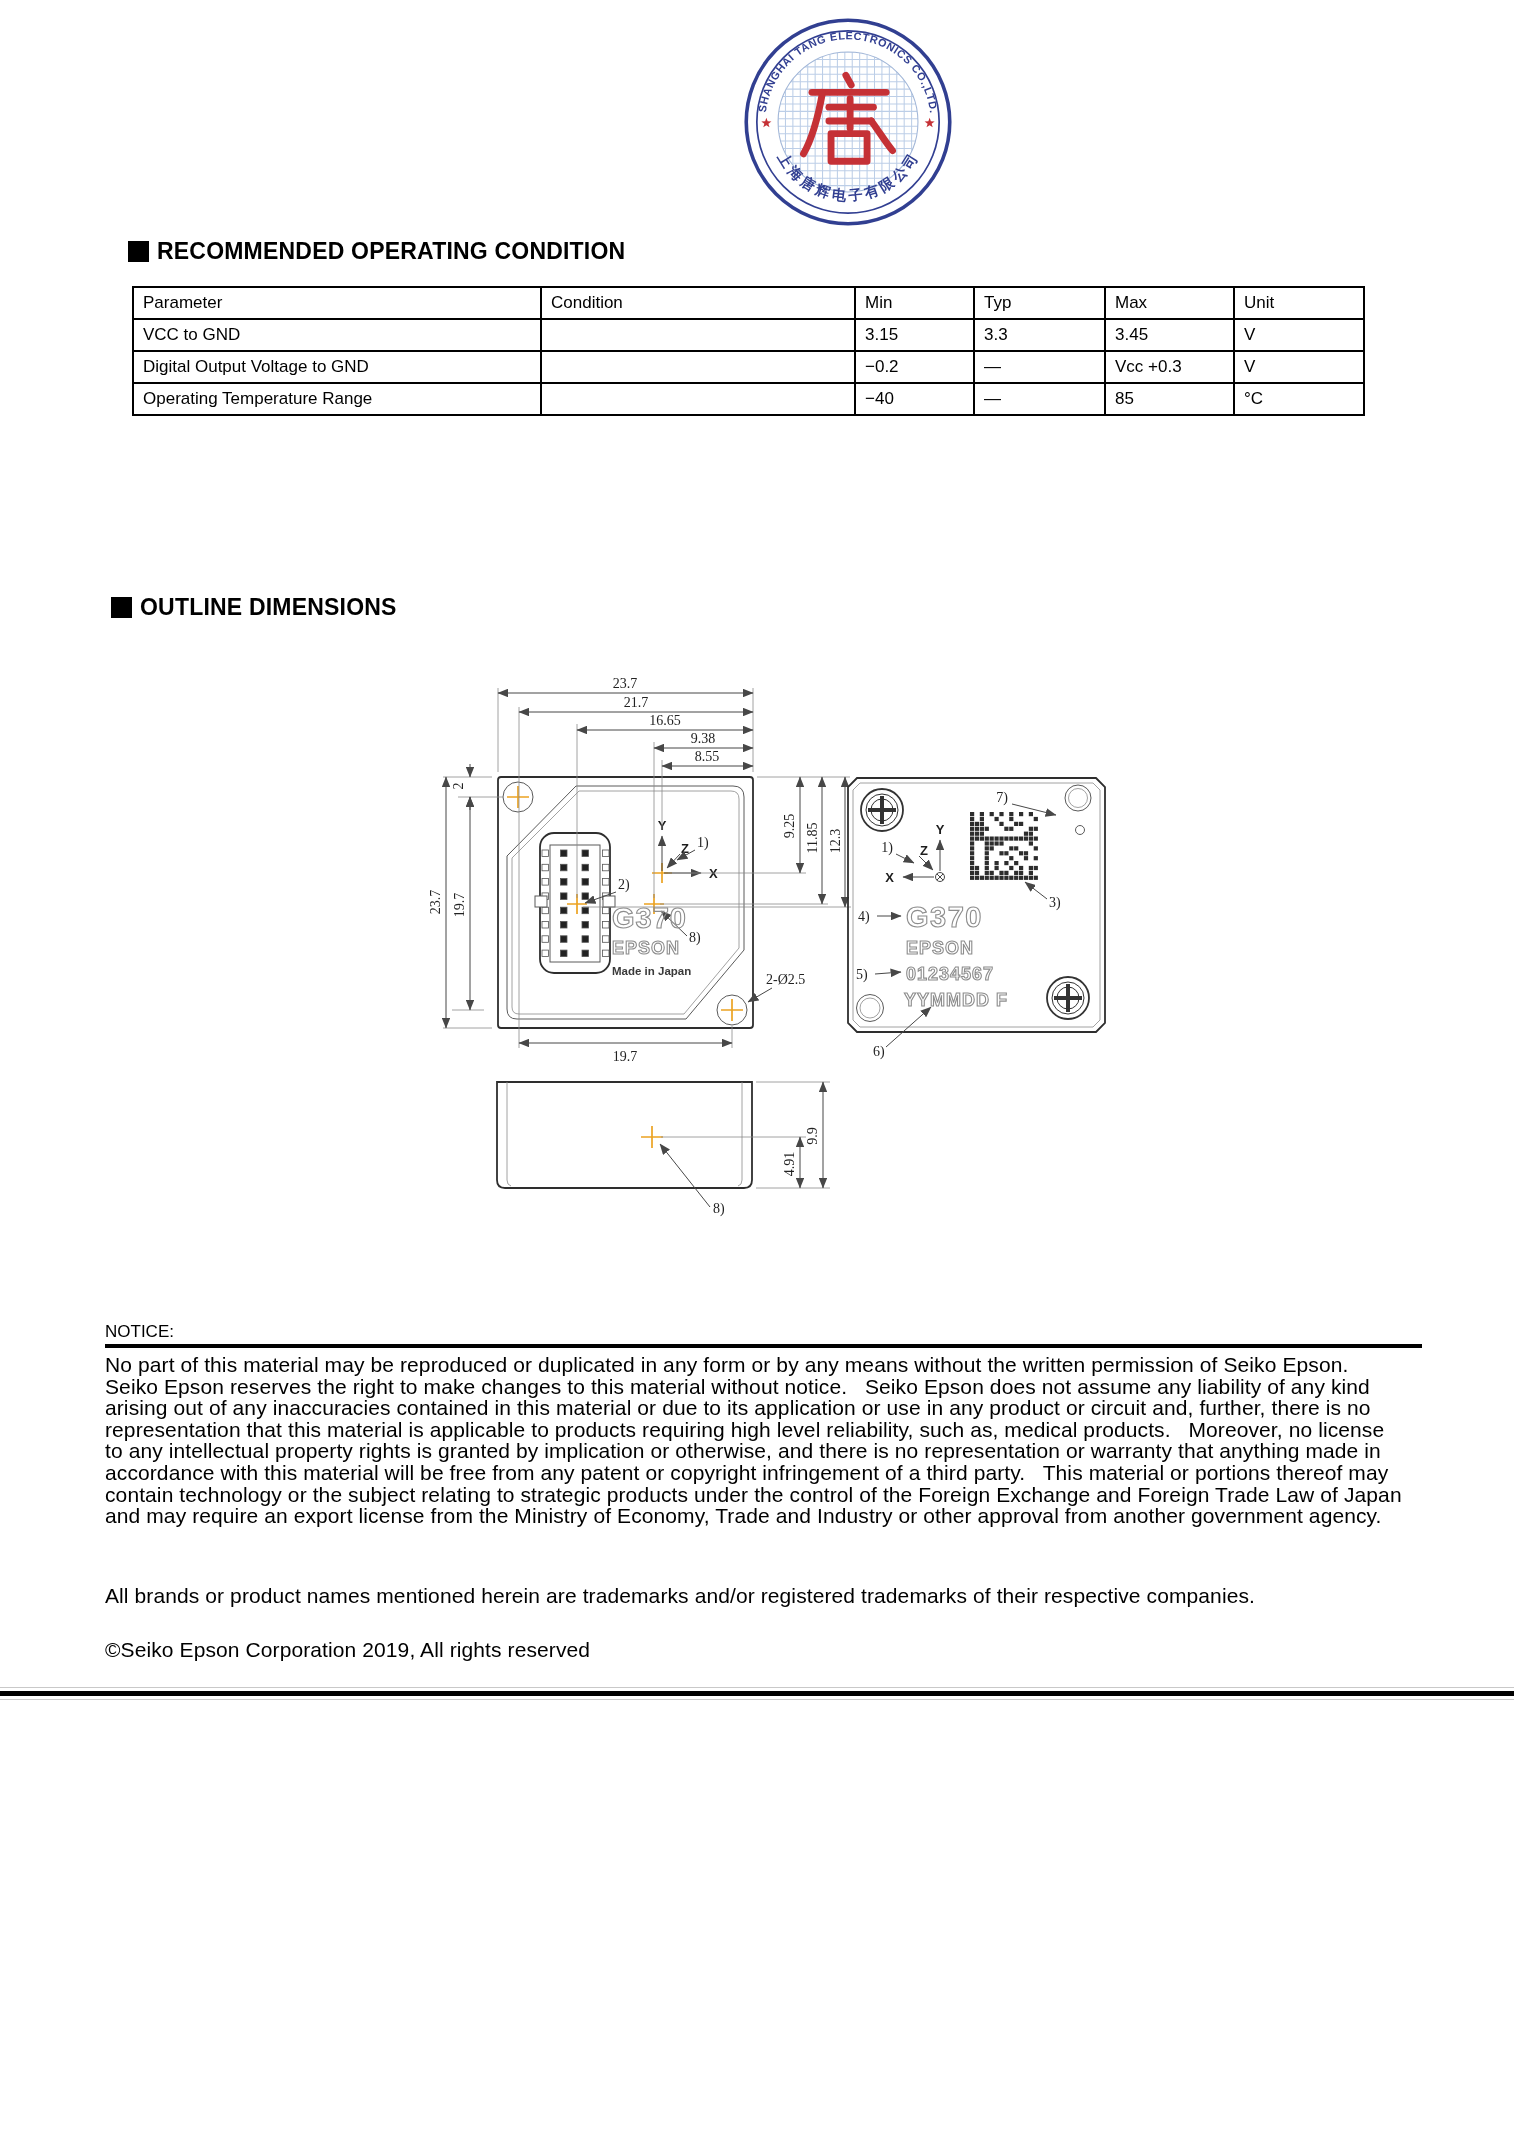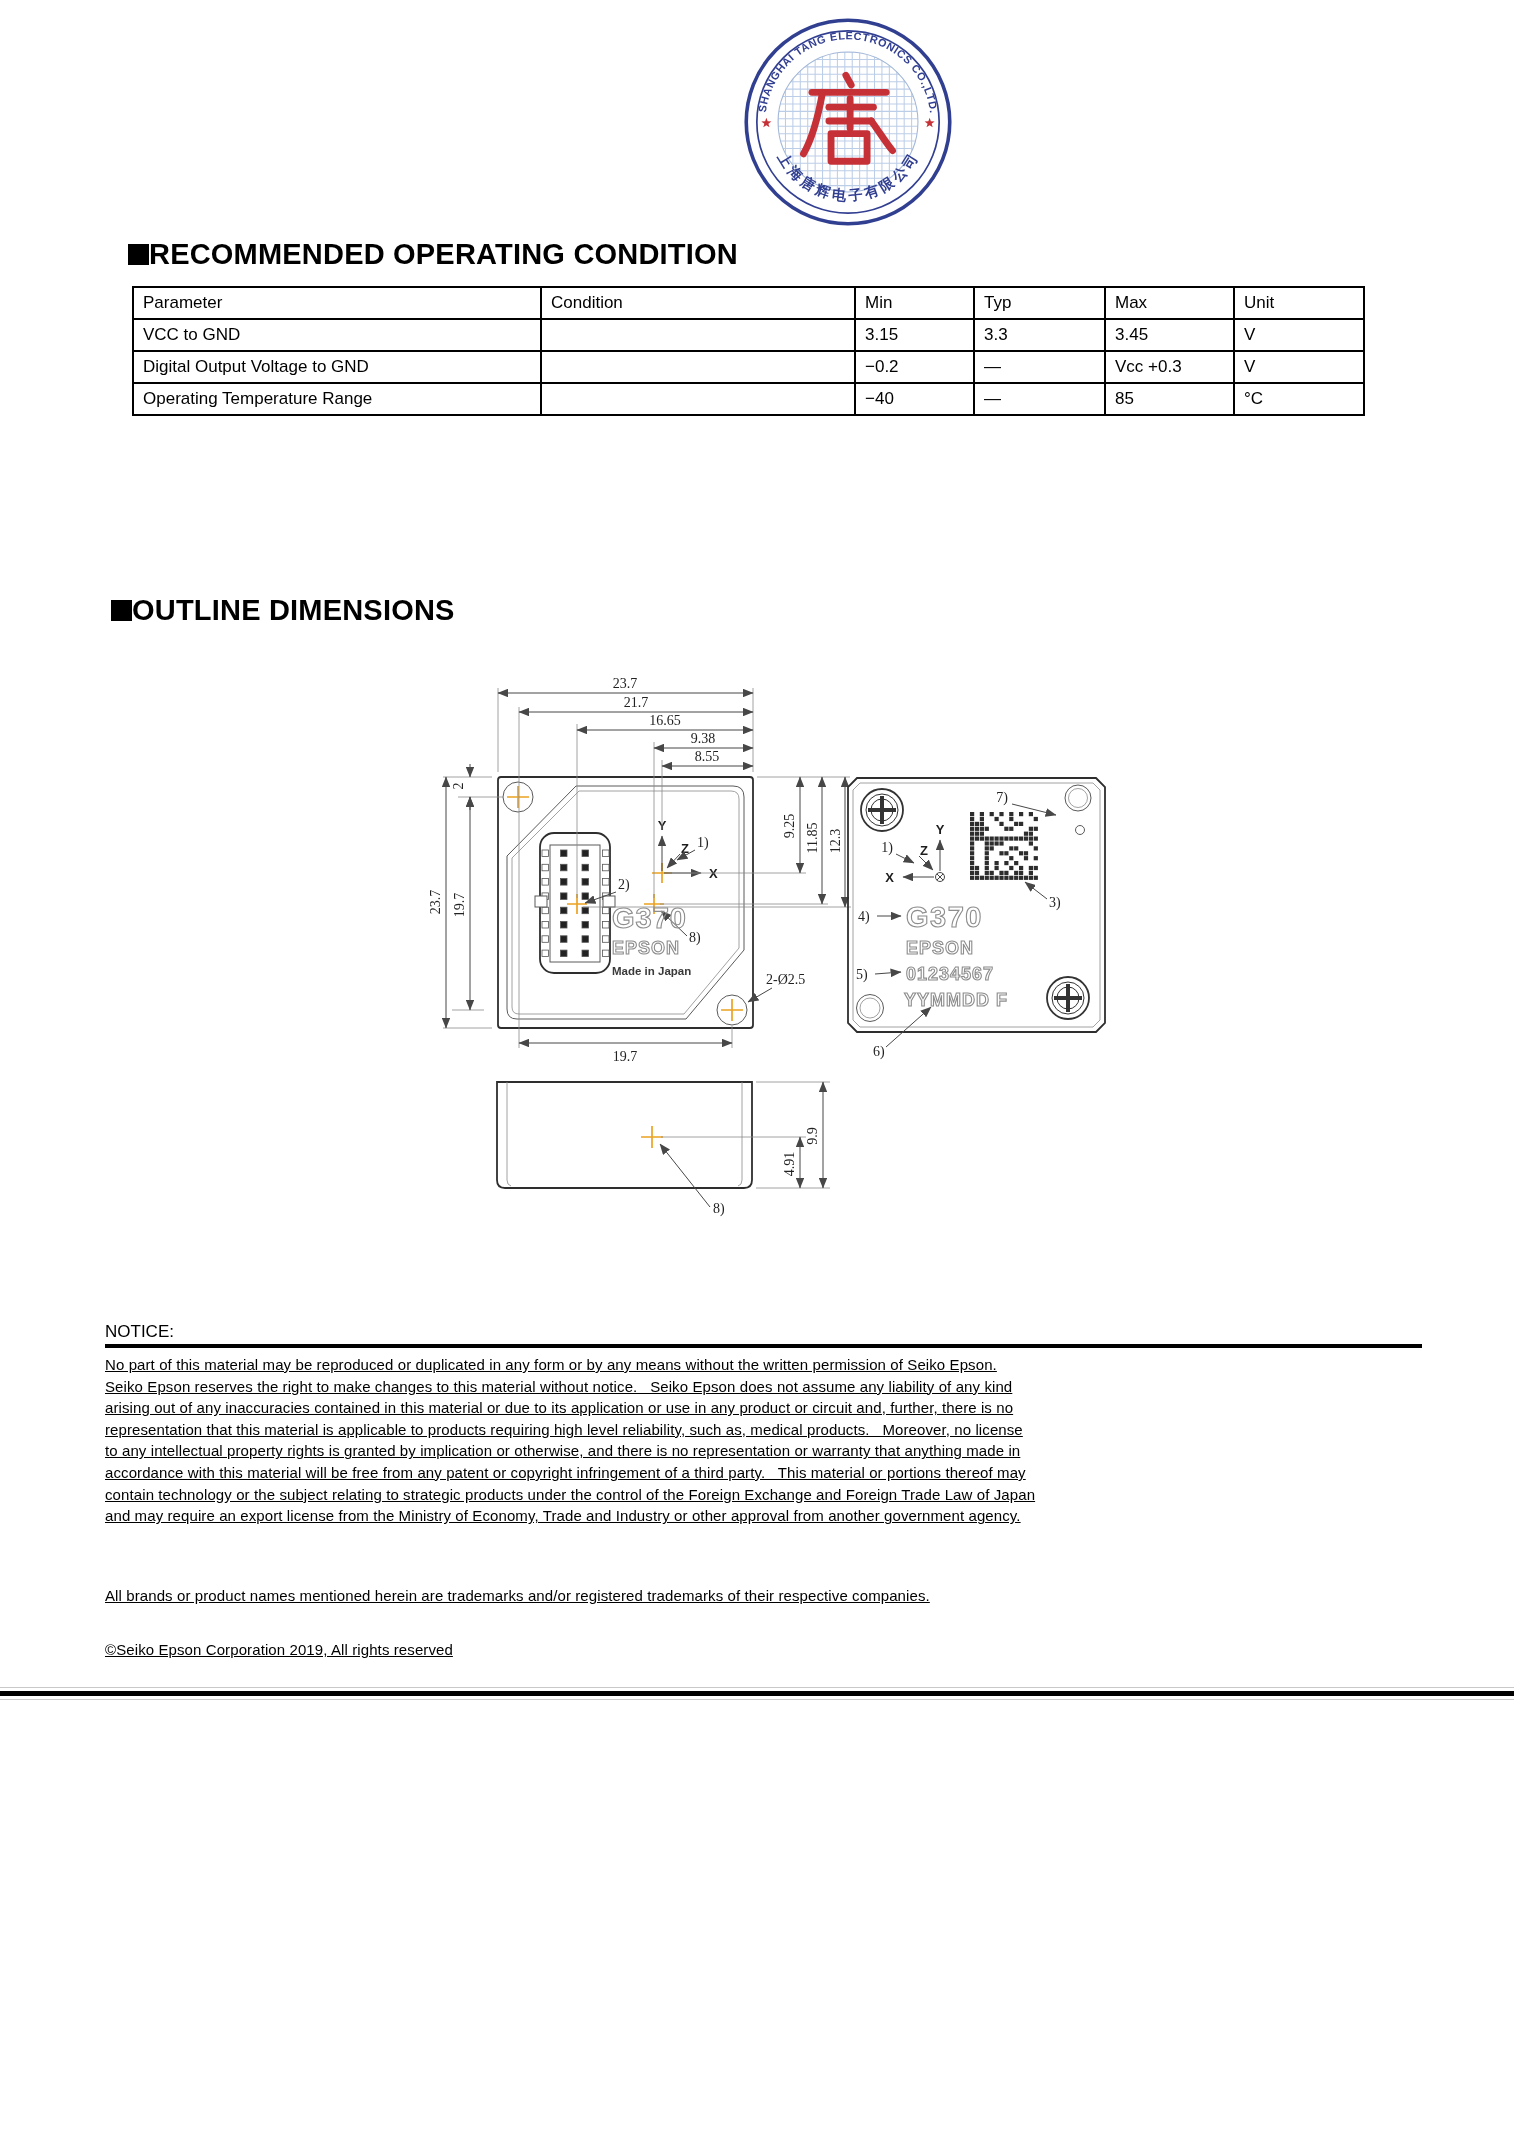--- a/index.html
+++ b/index.html
@@ -1,32 +1,32 @@
 <!DOCTYPE html>
 <html><head>
 <meta charset="utf-8">
 <style>
   html,body{margin:0;padding:0;background:#888;}
   #page{position:relative;width:1514px;height:2141px;background:#fff;overflow:hidden;
         font-family:"Liberation Sans",sans-serif;color:#000;}
   .abs{position:absolute;}
-  .sec-title{display:flex;align-items:center;gap:0;font-weight:bold;font-size:29px;letter-spacing:.2px;}
+  .sec-title{display:flex;align-items:center;gap:8px;font-weight:bold;font-size:23px;letter-spacing:.2px;}
   .sec-sq{width:21px;height:21px;background:#000;flex:0 0 auto;}
   
   table.spec{border-collapse:collapse;table-layout:fixed;font-size:17px;}
   table.spec td,table.spec th{border:2px solid #000;font-weight:normal;text-align:left;
         vertical-align:top;padding:4px 9px 5px 9px;white-space:pre-wrap;line-height:21px;}
   table.spec tr.thickline td{border-bottom-width:3px;}
   td.c{text-align:center;}
   td.u{padding-left:13px;}
   
   .notice-title{font-size:17px;}
   .rule{position:absolute;background:#000;}
   .hair{position:absolute;background:#c9c9c9;}
-  .body-text{font-size:15px;line-height:21.6px;white-space:pre-wrap;letter-spacing:.1px;text-decoration:underline;}
+  .body-text{font-size:21px;line-height:21.6px;white-space:pre-wrap;letter-spacing:.1px;}
   
   .mod{stroke:#2e2e2e;stroke-width:1.8;fill:none;}
   .mod2{stroke:#5a5a5a;stroke-width:1;fill:none;}
   .modthin{stroke:#8a8a8a;stroke-width:.8;fill:none;}
   .dim{stroke:#474747;stroke-width:1;fill:none;}
   .ext{stroke:#8c8c8c;stroke-width:.8;fill:none;}
   .dimtxt{font-family:"Liberation Serif",serif;font-size:14px;fill:#222;}
   .axtxt{font-family:"Liberation Sans",sans-serif;font-weight:bold;font-size:13px;fill:#1d1d1d;}
   .otxt{font-family:"Liberation Sans",sans-serif;font-weight:bold;fill:none;stroke:#8d8d8d;stroke-width:1.1;}
   .cross{stroke:#eca322;stroke-width:1.7;}

